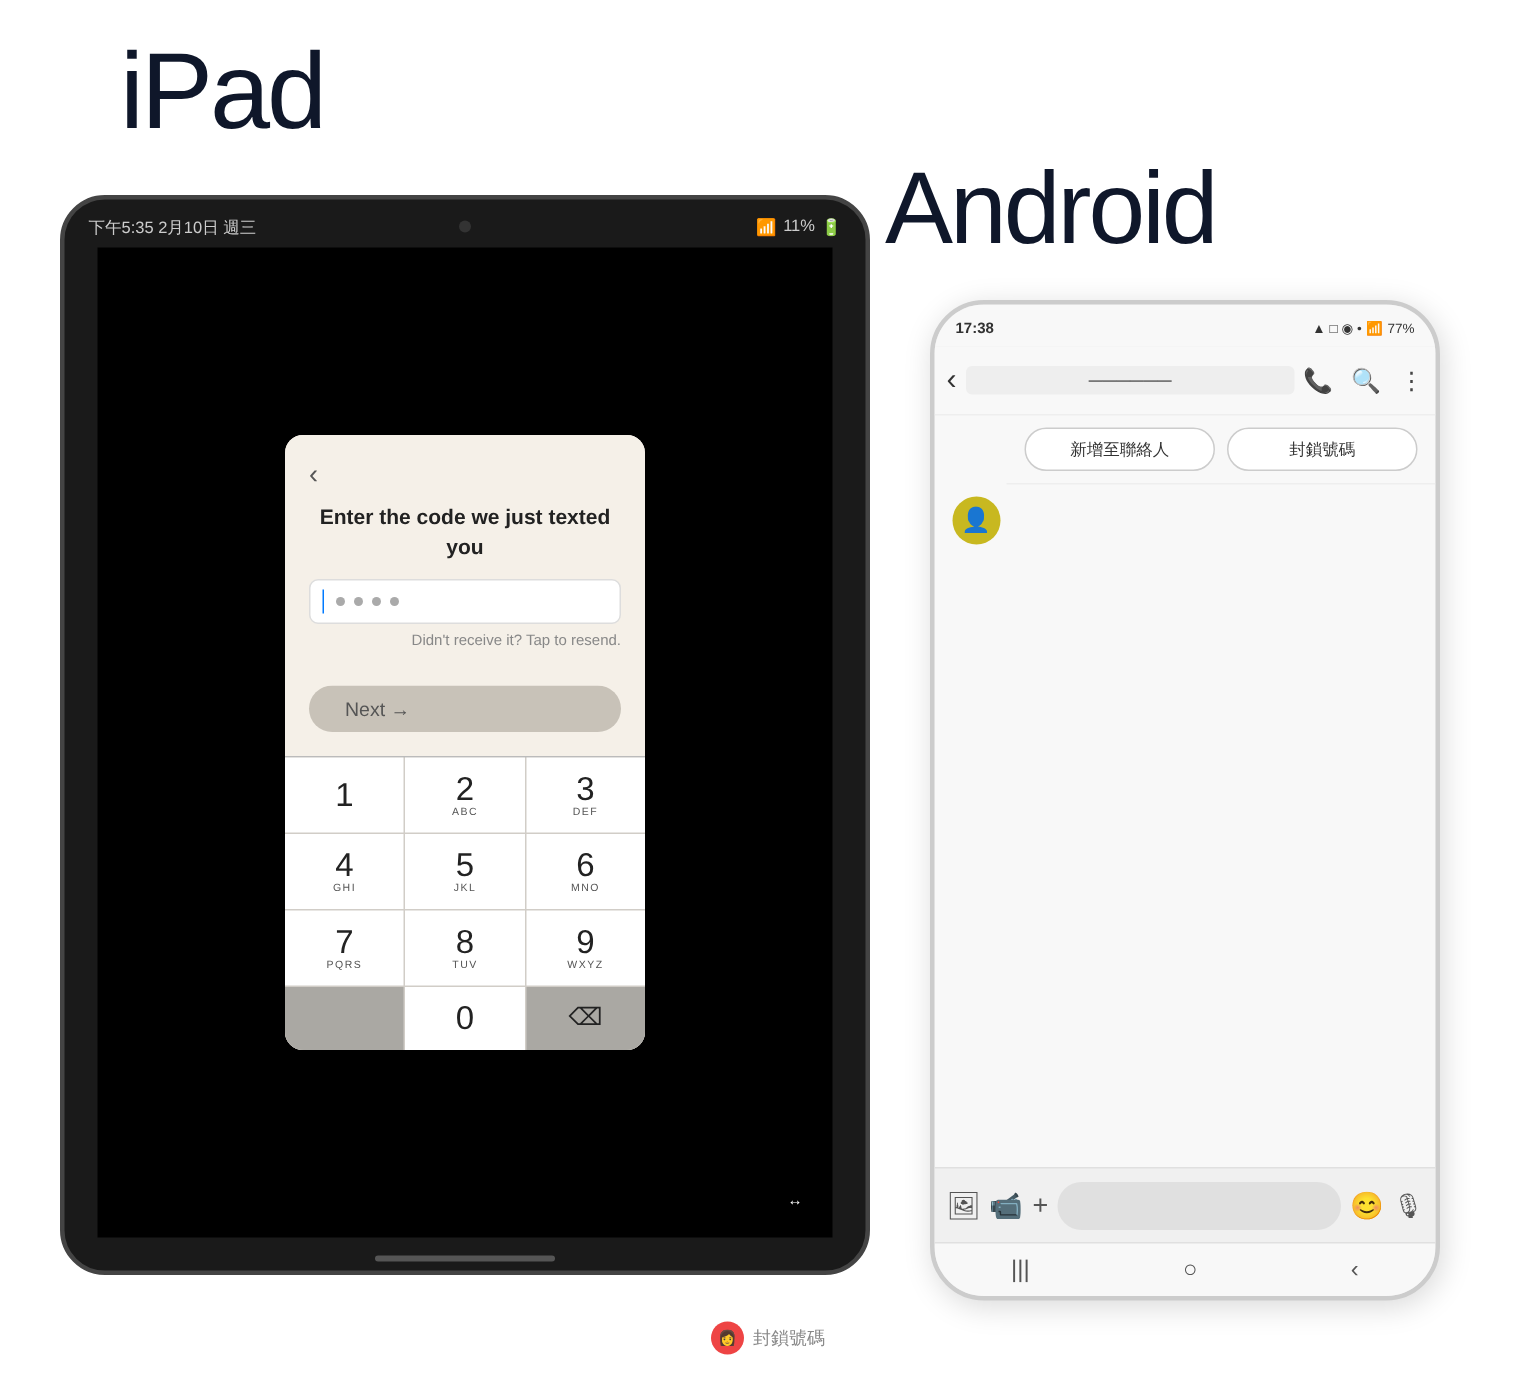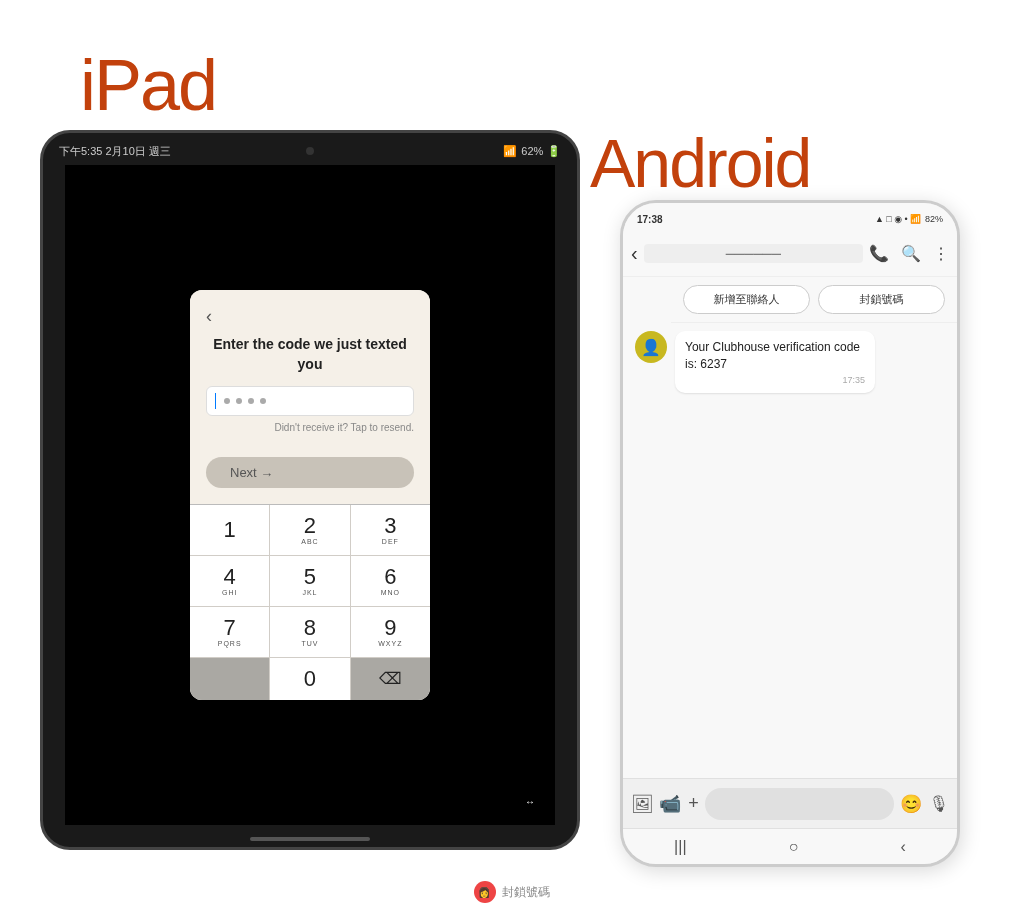--- a/index.html
+++ b/index.html
@@ -10,23 +10,22 @@
       font-family: -apple-system, BlinkMacSystemFont, 'Helvetica Neue', Arial, sans-serif;
       position: relative;
       overflow: hidden;
     }
 
     
     .device-label {
       position: absolute;
       font-size: 72px;
       font-weight: 300;
-      color: #c2410c;
+      color: #0f172a;
       letter-spacing: -2px;
-      margin-top: 24px;
     }
     #ipad-label { top: 20px; left: 80px; }
     #android-label { top: 100px; left: 590px; font-size: 68px; text-align: center; }
 
     
     .ipad-device {
       position: absolute;
       top: 130px;
       left: 40px;
       width: 540px;
@@ -396,21 +395,21 @@
 <div class="device-label" id="android-label">Android</div>
 
 <div class="ipad-device">
   <div class="ipad-camera"></div>
   <div class="ipad-top-bar">
     <div class="left">
       <span>下午5:35  2月10日 週三</span>
     </div>
     <div class="right">
       <span>📶</span>
-      <span>62%</span>
+      <span>11%</span>
       <span>🔋</span>
     </div>
   </div>
 
   <div class="ipad-screen">
 
     <div class="clubhouse-modal">
       <div class="modal-top">
         <div class="modal-back-btn">‹</div>
         <div class="modal-title">Enter the code we just texted you</div>
@@ -481,21 +480,21 @@
 
   <div class="ipad-home-bar"></div>
 </div>
 
 <div class="android-device">
   <div class="android-top-notch">
     <span class="android-status-left">17:38</span>
     <div class="android-status-right">
       <span>▲ □ ◉ •</span>
       <span>📶</span>
-      <span>82%</span>
+      <span>77%</span>
     </div>
   </div>
 
   <div class="android-screen">
 
     <div class="sms-header">
       <span class="sms-back">‹</span>
       <div class="sms-contact">
         <span>──────</span>
       </div>
@@ -510,24 +509,20 @@
       <div class="sms-btn">新增至聯絡人</div>
       <div class="sms-btn">封鎖號碼</div>
     </div>
 
 
     <div class="sms-message-area">
       <div class="sms-message">
         <div class="sms-avatar">
           <span>👤</span>
         </div>
-        <div class="sms-bubble">
-          <div class="sms-bubble-text">Your Clubhouse verification code is: 6237</div>
-          <div class="sms-bubble-time">17:35</div>
-        </div>
       </div>
     </div>
 
     <div class="sms-input-bar">
       <span class="sms-input-icon">🖼</span>
       <span class="sms-input-icon">📹</span>
       <span class="sms-input-icon">+</span>
       <input class="sms-text-input" type="text" style="">
       <span class="sms-input-icon">😊</span>
       <span class="sms-voice-icon">🎙</span>

